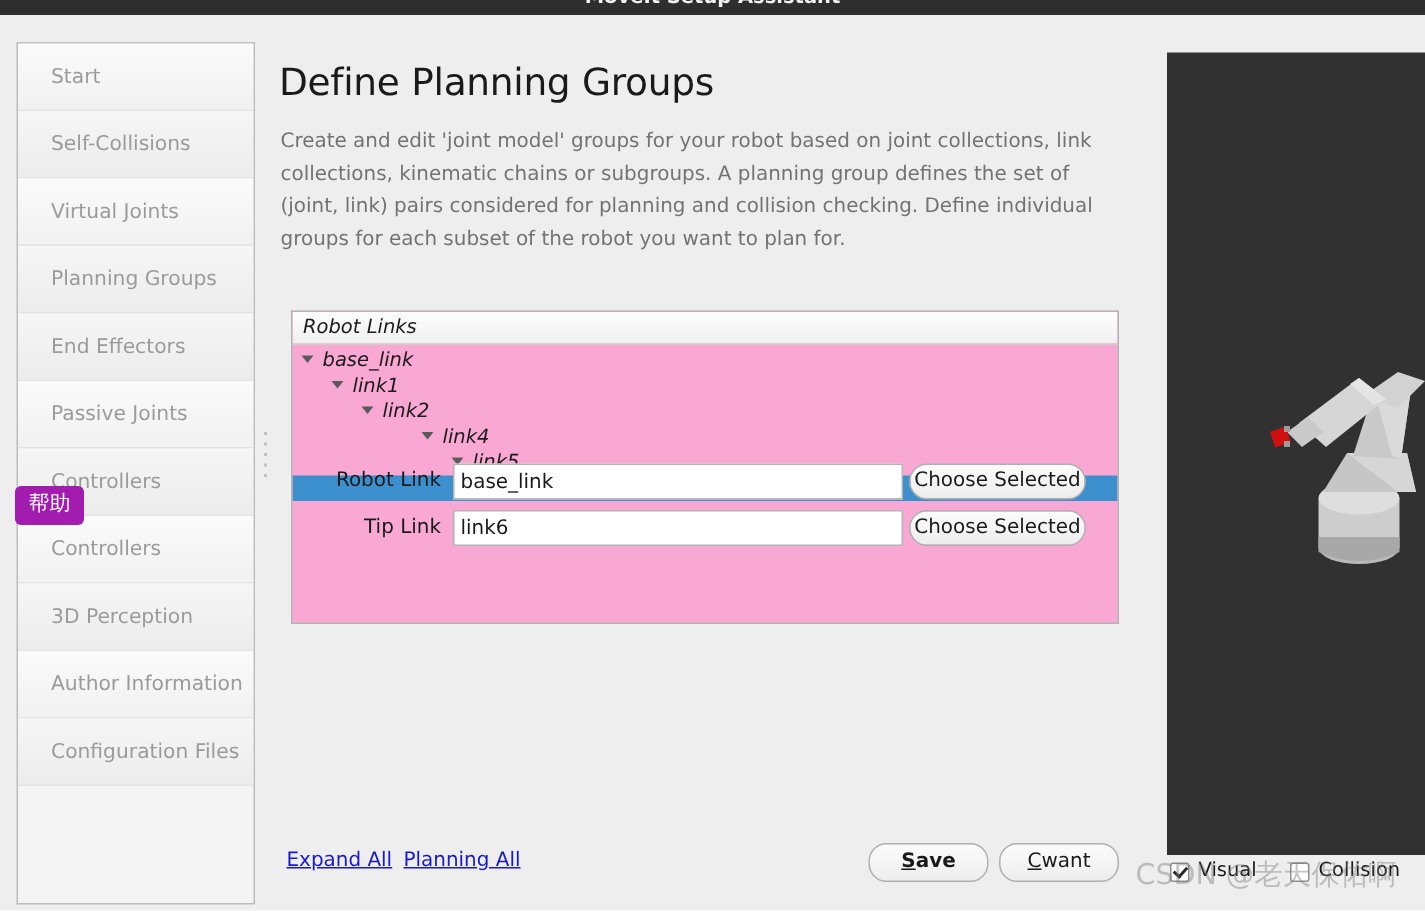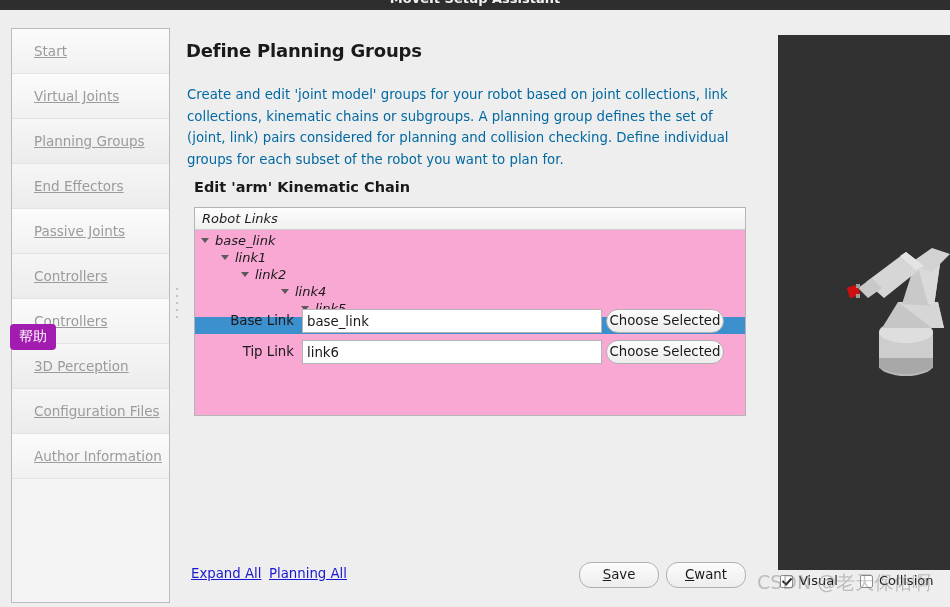--- a/index.html
+++ b/index.html
@@ -53,21 +53,20 @@
     height: 45px;
     line-height: 45px;
     padding-left: 22px;
     font-size: 13.5px;
     color: #9b9b9b;
     border-bottom: 1px solid #e3e3e3;
     box-sizing: border-box;
     background: linear-gradient(to bottom, #fbfbfb 0%, #f1f1f1 100%);
     white-space: nowrap;
     overflow: hidden;
-    text-decoration: underline;
   }
   .nav-item.alt {
     background: linear-gradient(to bottom, #f6f6f6 0%, #ececec 100%);
   }
 
   
   .splitter {
     position: absolute;
     left: 174px; top: 288px;
     width: 5px;
@@ -97,31 +96,31 @@
   
   .main {
     position: absolute;
     left: 186px; top: 28px;
     width: 570px;
     height: 575px;
   }
   .page-title {
     position: absolute;
     left: 0; top: 12px;
-    font-size: 18px;
-    font-weight: bold;
+    font-size: 25px;
+    font-weight: normal;
     color: #1a1a1a;
     letter-spacing: -0.2px;
   }
   .page-desc {
     position: absolute;
     left: 1px; top: 56px;
     width: 556px;
     font-size: 13.3px;
-    color: #0369a1;
+    color: #737373;
     line-height: 21.5px;
   }
   .section-title {
     position: absolute;
     left: 8px; top: 151px;
     font-size: 14.5px;
     font-weight: bold;
     color: #1a1a1a;
   }
 
@@ -288,75 +287,75 @@
 <body>
 
 <div id="app">
 
   <div class="titlebar">
     <div class="titlebar-text">MoveIt Setup Assistant</div>
   </div>
 
   <div class="sidebar" id="sidebar">
       <div class="nav-item"><span>Start</span></div>
+      <div class="nav-item alt"><span>Self-Collisions</span></div>
       <div class="nav-item"><span>Virtual Joints</span></div>
       <div class="nav-item alt"><span>Planning Groups</span></div>
       <div class="nav-item alt"><span>End Effectors</span></div>
       <div class="nav-item"><span>Passive Joints</span></div>
       <div class="nav-item alt"><span>Controllers</span></div>
       <div class="nav-item"><span>Controllers</span></div>
       <div class="nav-item alt"><span>3D Perception</span></div>
+      <div class="nav-item"><span>Author Information</span></div>
       <div class="nav-item alt"><span>Configuration Files</span></div>
-      <div class="nav-item"><span>Author Information</span></div>
     </div>
 
   <div class="splitter">
     <i></i>
     <i></i>
     <i></i>
     <i></i>
     <i></i>
   </div>
 
   <div class="tooltip">帮助</div>
 
   <div class="main">
 
     <div class="page-title">Define Planning Groups</div>
     <div class="page-desc">Create and edit 'joint model' groups for your robot based on joint collections, link collections, kinematic chains or subgroups. A planning group defines the set of (joint, link) pairs considered for planning and collision checking. Define individual groups for each subset of the robot you want to plan for.</div>
-    <div class="section-title">Edit 'arm' Kinematic Chain</div>
 
     <div class="tree">
       <div class="tree-header">Robot Links</div>
       <div class="tree-body" id="tree-body">
           <div class="tree-row"><span style="display: inline-block; width: 6px;"></span><span class="tw-arrow"></span><span>base_link</span></div>
           <div class="tree-row"><span style="display: inline-block; width: 26px;"></span><span class="tw-arrow"></span><span>link1</span></div>
           <div class="tree-row"><span style="display: inline-block; width: 46px;"></span><span class="tw-arrow"></span><span>link2</span></div>
           <div class="tree-row"><span style="display: inline-block; width: 86px;"></span><span class="tw-arrow"></span><span>link4</span></div>
           <div class="tree-row"><span style="display: inline-block; width: 106px;"></span><span class="tw-arrow"></span><span>link5</span></div>
           <div class="tree-row selected"><span style="display: inline-block; width: 126px;"></span><span class="tw-spacer"></span><span>link6</span></div>
         </div>
     </div>
 
     <div class="form-row" style="left:0; top:281px; width:560px;">
-      <div class="form-label" style="right:452px;">Base Link</div>
+      <div class="form-label" style="right:452px;">Robot Link</div>
       <input class="text-input" type="text" style="left: 116px; width: 300px;" value="base_link">
       <div class="btn" style="left:420px; top:0; width:118px; height:24px; line-height:22px;">Choose Selected</div>
     </div>
 
     <div class="form-row" style="left:0; top:312px; width:560px;">
       <div class="form-label" style="right:452px;">Tip Link</div>
       <input class="text-input" type="text" style="left: 116px; width: 300px;" value="link6">
       <div class="btn" style="left:420px; top:0; width:118px; height:24px; line-height:22px;">Choose Selected</div>
     </div>
 
     <div class="link" style="left:5px; top:538px;">Expand All</div>
     <div class="link" style="left:83px; top:538px;">Planning All</div>
 
-    <div class="btn" style="left:393px; top:534px; width:80px; height:26px; line-height:24px;"><span class="mn">S</span><span>ave</span></div>
+    <div class="btn" style="left:393px; top:534px; width:80px; height:26px; line-height:24px;font-weight:bold;"><span class="mn">S</span><span>ave</span></div>
     <div class="btn" style="left:480px; top:534px; width:80px; height:26px; line-height:24px;"><span class="mn">C</span><span>want</span></div>
   </div>
 
   <div class="viewport">
     <svg class="robot-svg" width="120" height="190" viewBox="0 0 120 190">
 
       <ellipse cx="60" cy="125" rx="27" ry="11" fill="#b9b9b9"></ellipse>
       <rect x="33" y="92" width="54" height="33" fill="#cdcdcd"></rect>
       <ellipse cx="60" cy="92" rx="27" ry="11" fill="#dedede"></ellipse>
       <path d="M33 118 L33 128 Q60 140 87 128 L87 118 Z" fill="#a8a8a8"></path>

